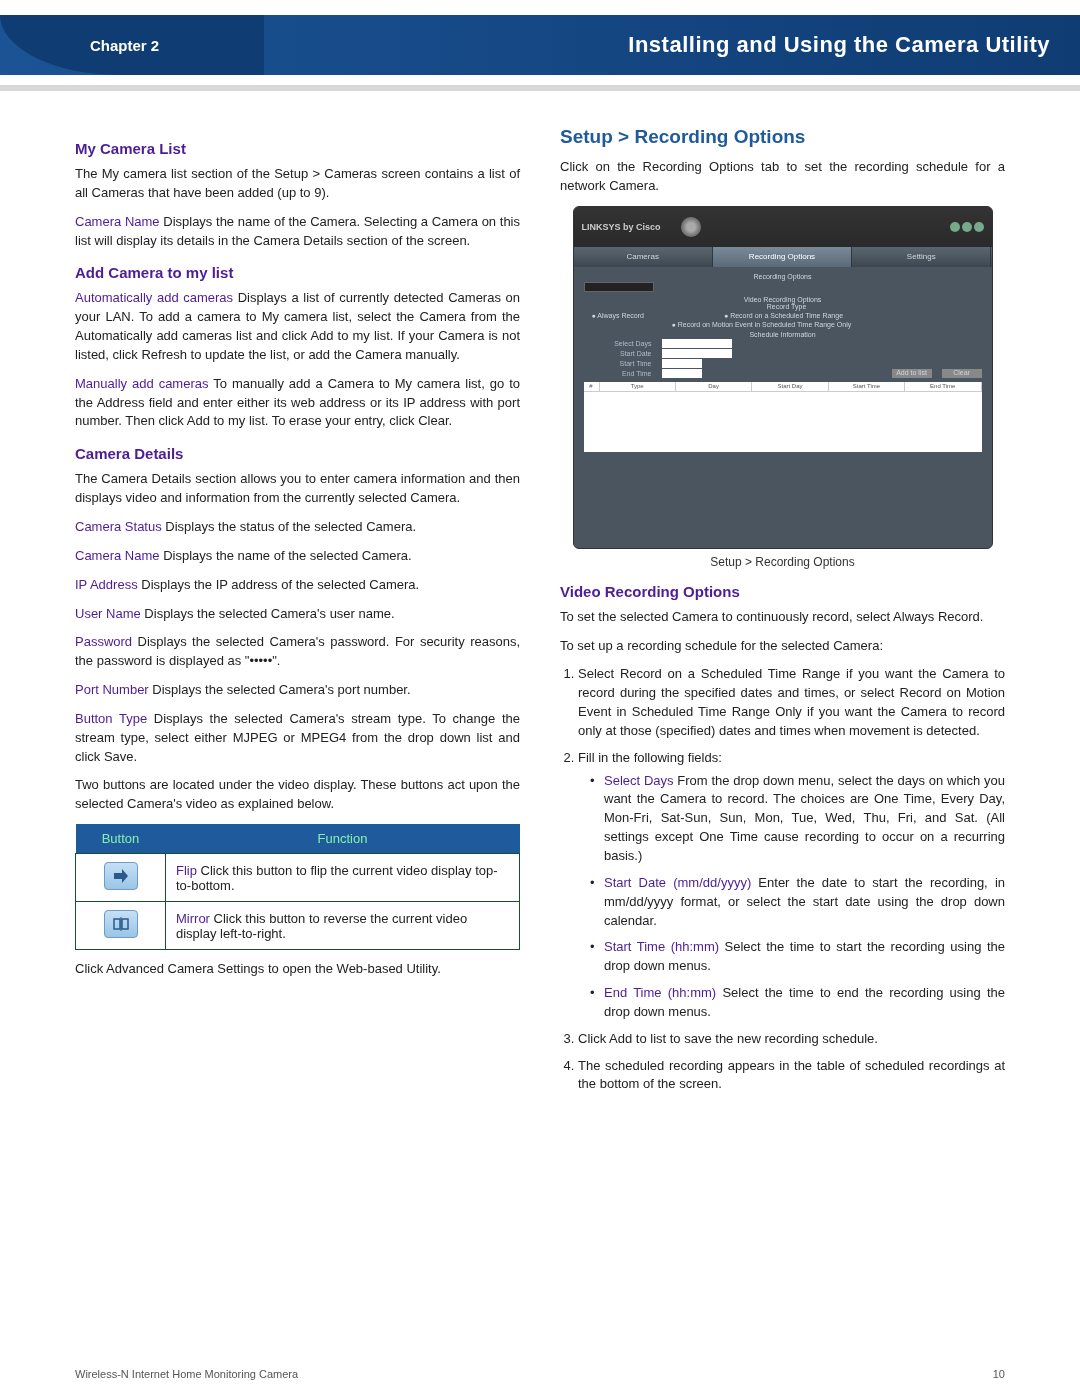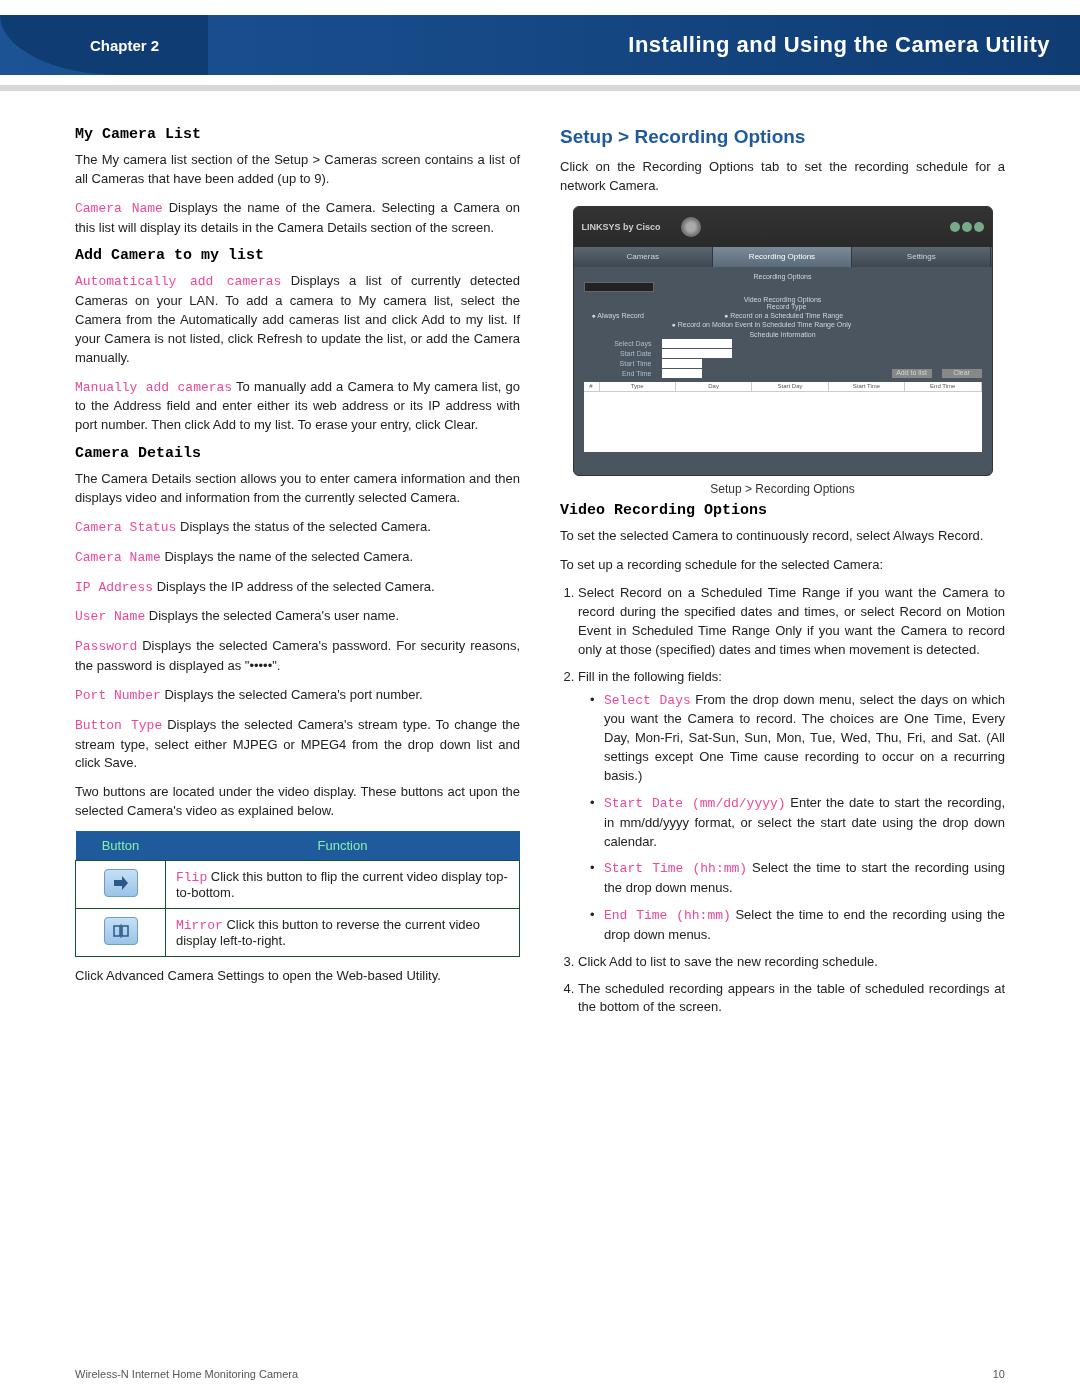--- a/index.html
+++ b/index.html
@@ -1,41 +1,41 @@
 <!DOCTYPE html>
 <html><head>
 <meta charset="utf-8">
 <style>
   * { margin: 0; padding: 0; box-sizing: border-box; }
   body { font-family: Arial, Helvetica, sans-serif; font-size: 13px; color: #222; background: #fff; width: 1080px; }
   .page { position: relative; width: 1080px; min-height: 1397px; background: #fff; }
   .header-bar { position: relative; height: 60px; background: linear-gradient(to right, #1b5395, #0f3c73); display: flex; align-items: center; justify-content: space-between; padding: 0 30px 0 0; margin-top: 15px; }
-  .chapter-tab { background: #0f3c73; border-radius: 0 0 0 120px / 0 0 0 60px; padding: 0 30px 0 90px; height: 60px; display: flex; align-items: center; color: #fff; font-weight: bold; font-size: 15px; position: relative; width: 208px; }
+  .chapter-tab { background: #0f3c73; border-radius: 0 0 0 120px / 0 0 0 60px; padding: 0 30px 0 90px; height: 60px; display: flex; align-items: center; color: #fff; font-weight: bold; font-size: 15px; position: relative; width: 264px; }
   .header-title { color: #fff; font-size: 22px; font-weight: 700; letter-spacing: 0.5px; }
   .top-stripe { height: 6px; background: #d8d8d8; margin-top: 10px; }
   .columns { display: flex; padding: 35px 75px 40px 75px; gap: 40px; }
   .col { flex: 1; min-width: 0; }
-  h3.subhead { font-size: 15px; font-weight: bold; margin: 0 0 8px; color: #000000; font-family: Liberation Mono, monospace; }
+  h3.subhead { font-size: 15px; font-weight: bold; margin: 14px 0 8px; color: #4c1d95; font-family: Liberation Sans, sans-serif; }
   h2.section { font-size: 19px; font-weight: bold; color: #1f5a9c; margin-bottom: 10px; font-family: Arial, sans-serif; }
   p { margin-bottom: 10px; line-height: 1.45; text-align: justify; }
-  .term { color: #ec4899; font-family: Liberation Mono, monospace; }
+  .term { color: #4c1d95; }
   .def-block { margin-bottom: 10px; line-height: 1.45; text-align: justify; }
   table.btn-table { width: 100%; border-collapse: collapse; margin: 8px 0 10px; font-size: 13px; }
   table.btn-table th { background: #1f5a9c; color: #86efac; text-align: center; padding: 7px 10px; font-weight: normal; }
   table.btn-table td { border: 1px solid #14532d; padding: 8px 10px; vertical-align: middle; }
   .icon-cell { width: 90px; text-align: center; }
   .icon-blue { display: inline-block; width: 34px; height: 28px; background: linear-gradient(#c6e0f6, #9ac4e6); border: 1px solid #6f9cc4; border-radius: 4px; position: relative; }
   .icon-blue svg { position: absolute; top: 50%; left: 50%; transform: translate(-50%, -50%); }
   ol { margin: 0 0 10px 18px; }
   ol > li { margin-bottom: 8px; line-height: 1.45; text-align: justify; }
   ul.bullets { list-style: none; margin: 4px 0 0 12px; }
   ul.bullets > li { position: relative; padding-left: 14px; margin-bottom: 8px; line-height: 1.45; text-align: justify; }
   ul.bullets > li::before { content: "•"; position: absolute; left: 0; top: 0; }
   .figure-wrap { text-align: center; margin: 10px 0 6px; }
-  .app-screenshot { width: 100%; max-width: 420px; height: 270px; margin: 0 auto; background: #4a5560; border-radius: 6px; border: 1px solid #333; position: relative; overflow: hidden; }
+  .app-screenshot { width: 100%; max-width: 420px; height: 343px; margin: 0 auto; background: #4a5560; border-radius: 6px; border: 1px solid #333; position: relative; overflow: hidden; }
   .app-top { height: 40px; background: linear-gradient(#333, #2a2a2a); display: flex; align-items: center; padding: 0 8px; gap: 20px; }
   .app-logo { color: #ccc; font-size: 9px; font-weight: bold; display: flex; align-items: center; gap: 4px; }
   .gear { width: 20px; height: 20px; border-radius: 50%; background: radial-gradient(circle, #aaa 30%, #777 60%); display: inline-block; }
   .win-ctrls { margin-left: auto; display: flex; gap: 2px; }
   .win-ctrls span { width: 10px; height: 10px; border-radius: 50%; background: #7a8; display: inline-block; }
   .app-tabs { display: flex; height: 20px; background: linear-gradient(#5a6670, #3e4750); font-size: 8px; color: #cfd6dc; }
   .app-tabs div { flex: 1; text-align: center; line-height: 20px; border-right: 1px solid #2f3740; }
   .app-tabs .active { background: linear-gradient(#7b8a99, #5a6a78); color: #fff; }
   .app-body { padding: 6px 10px; font-size: 7px; color: #cfd6dc; }
   .app-dd { width: 70px; height: 10px; background: #222; border: 1px solid #666; margin: 2px 0 4px; }

